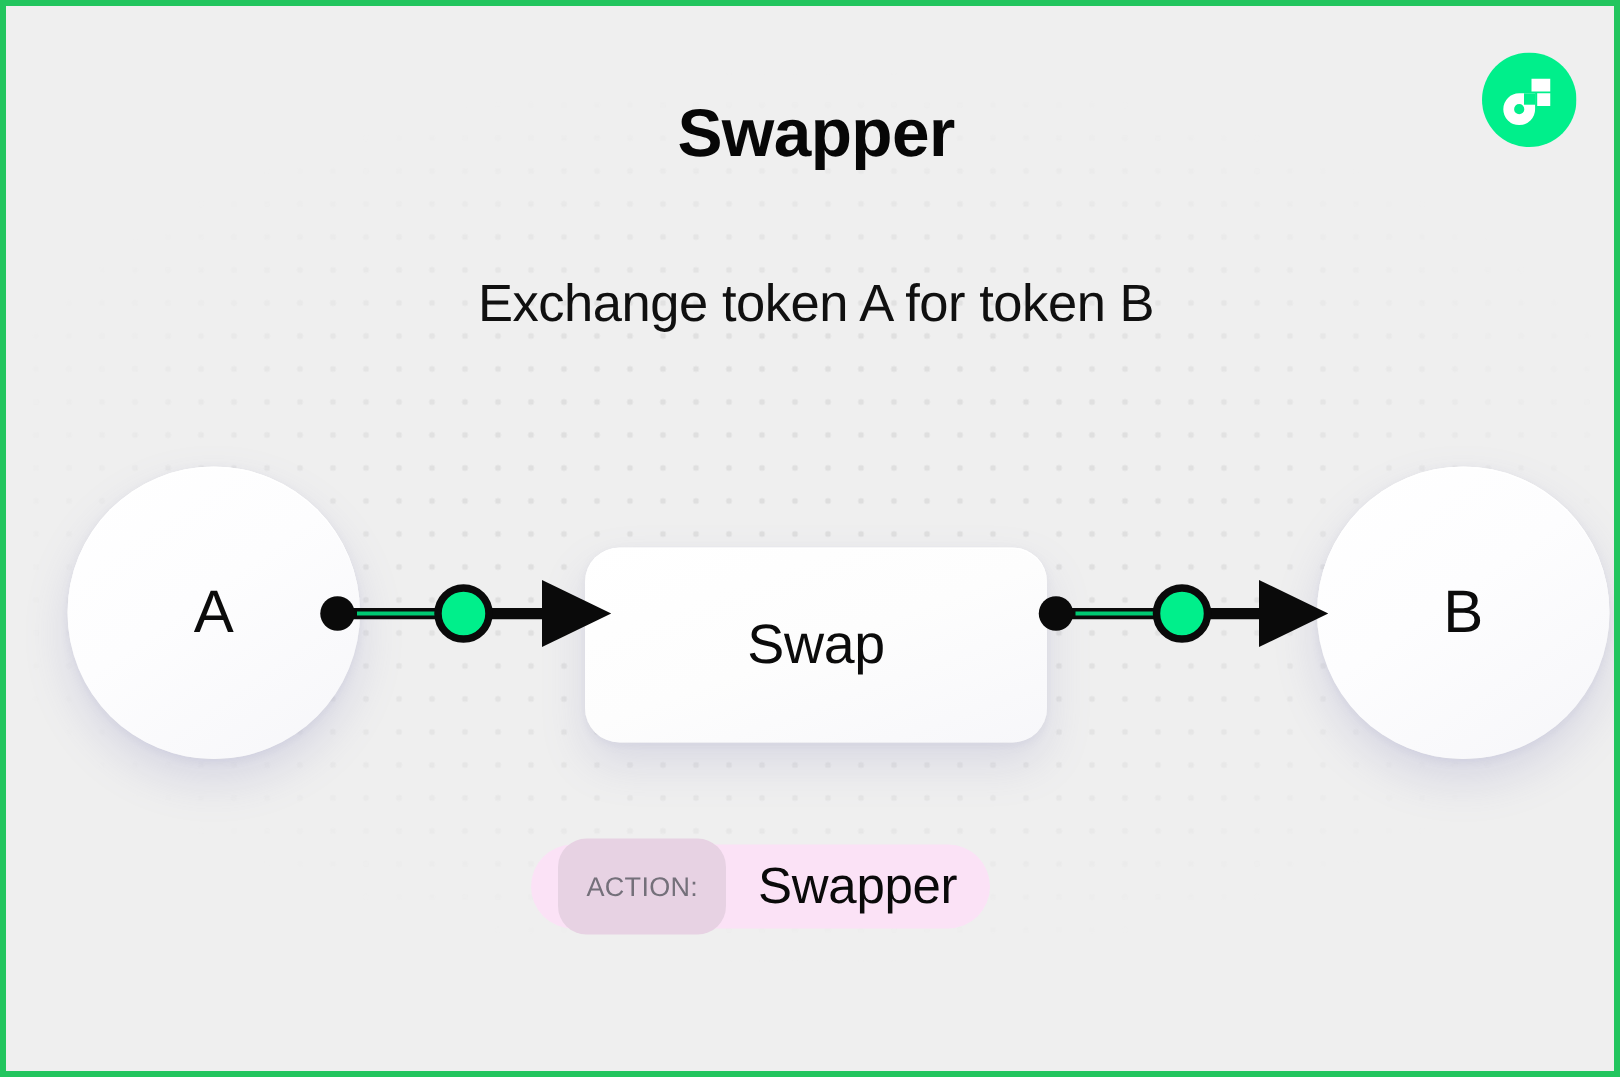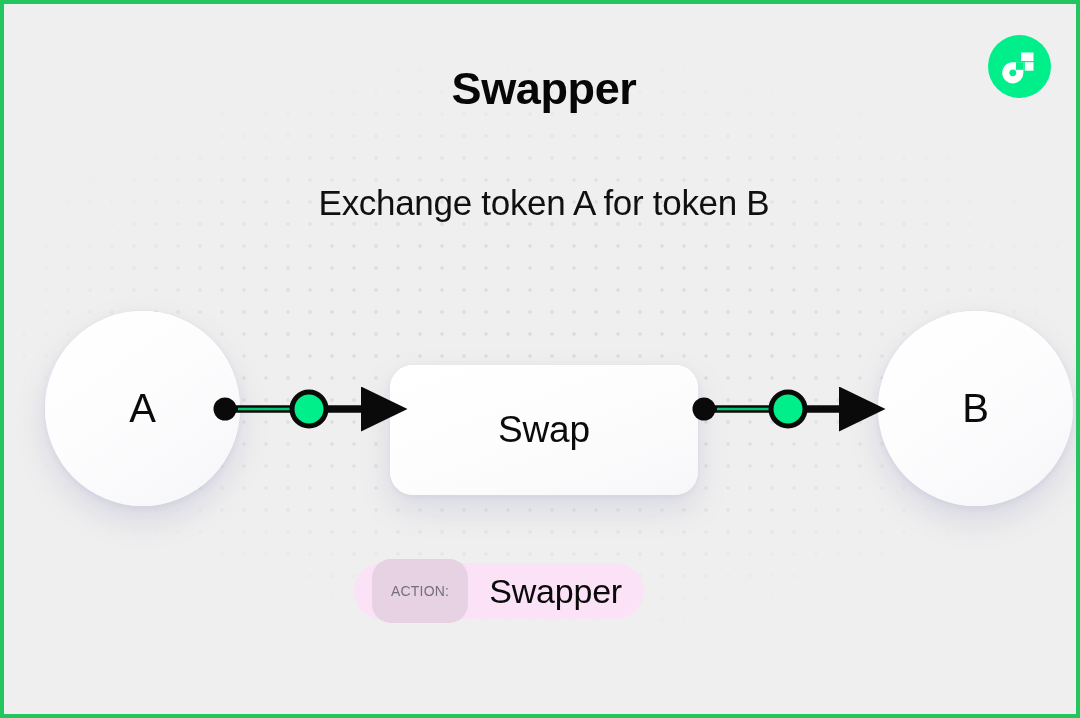--- a/index.html
+++ b/index.html
@@ -153,21 +153,21 @@
   }
   #action-key {
     display: inline-flex;
     align-items: center;
     justify-content: center;
     height: 40px;
     padding: 12px 19px;
     border-radius: 19px;
     background: #e7d2e3;
     color: #74707a;
-    font-size: 14px;
+    font-size: 18px;
     font-weight: normal;
     letter-spacing: 0.2px;
   }
   #action-value {
     margin-left: 21px;
     font-size: 34px;
     color: #0a0a0a;
     letter-spacing: -0.2px;
   }
 </style>

